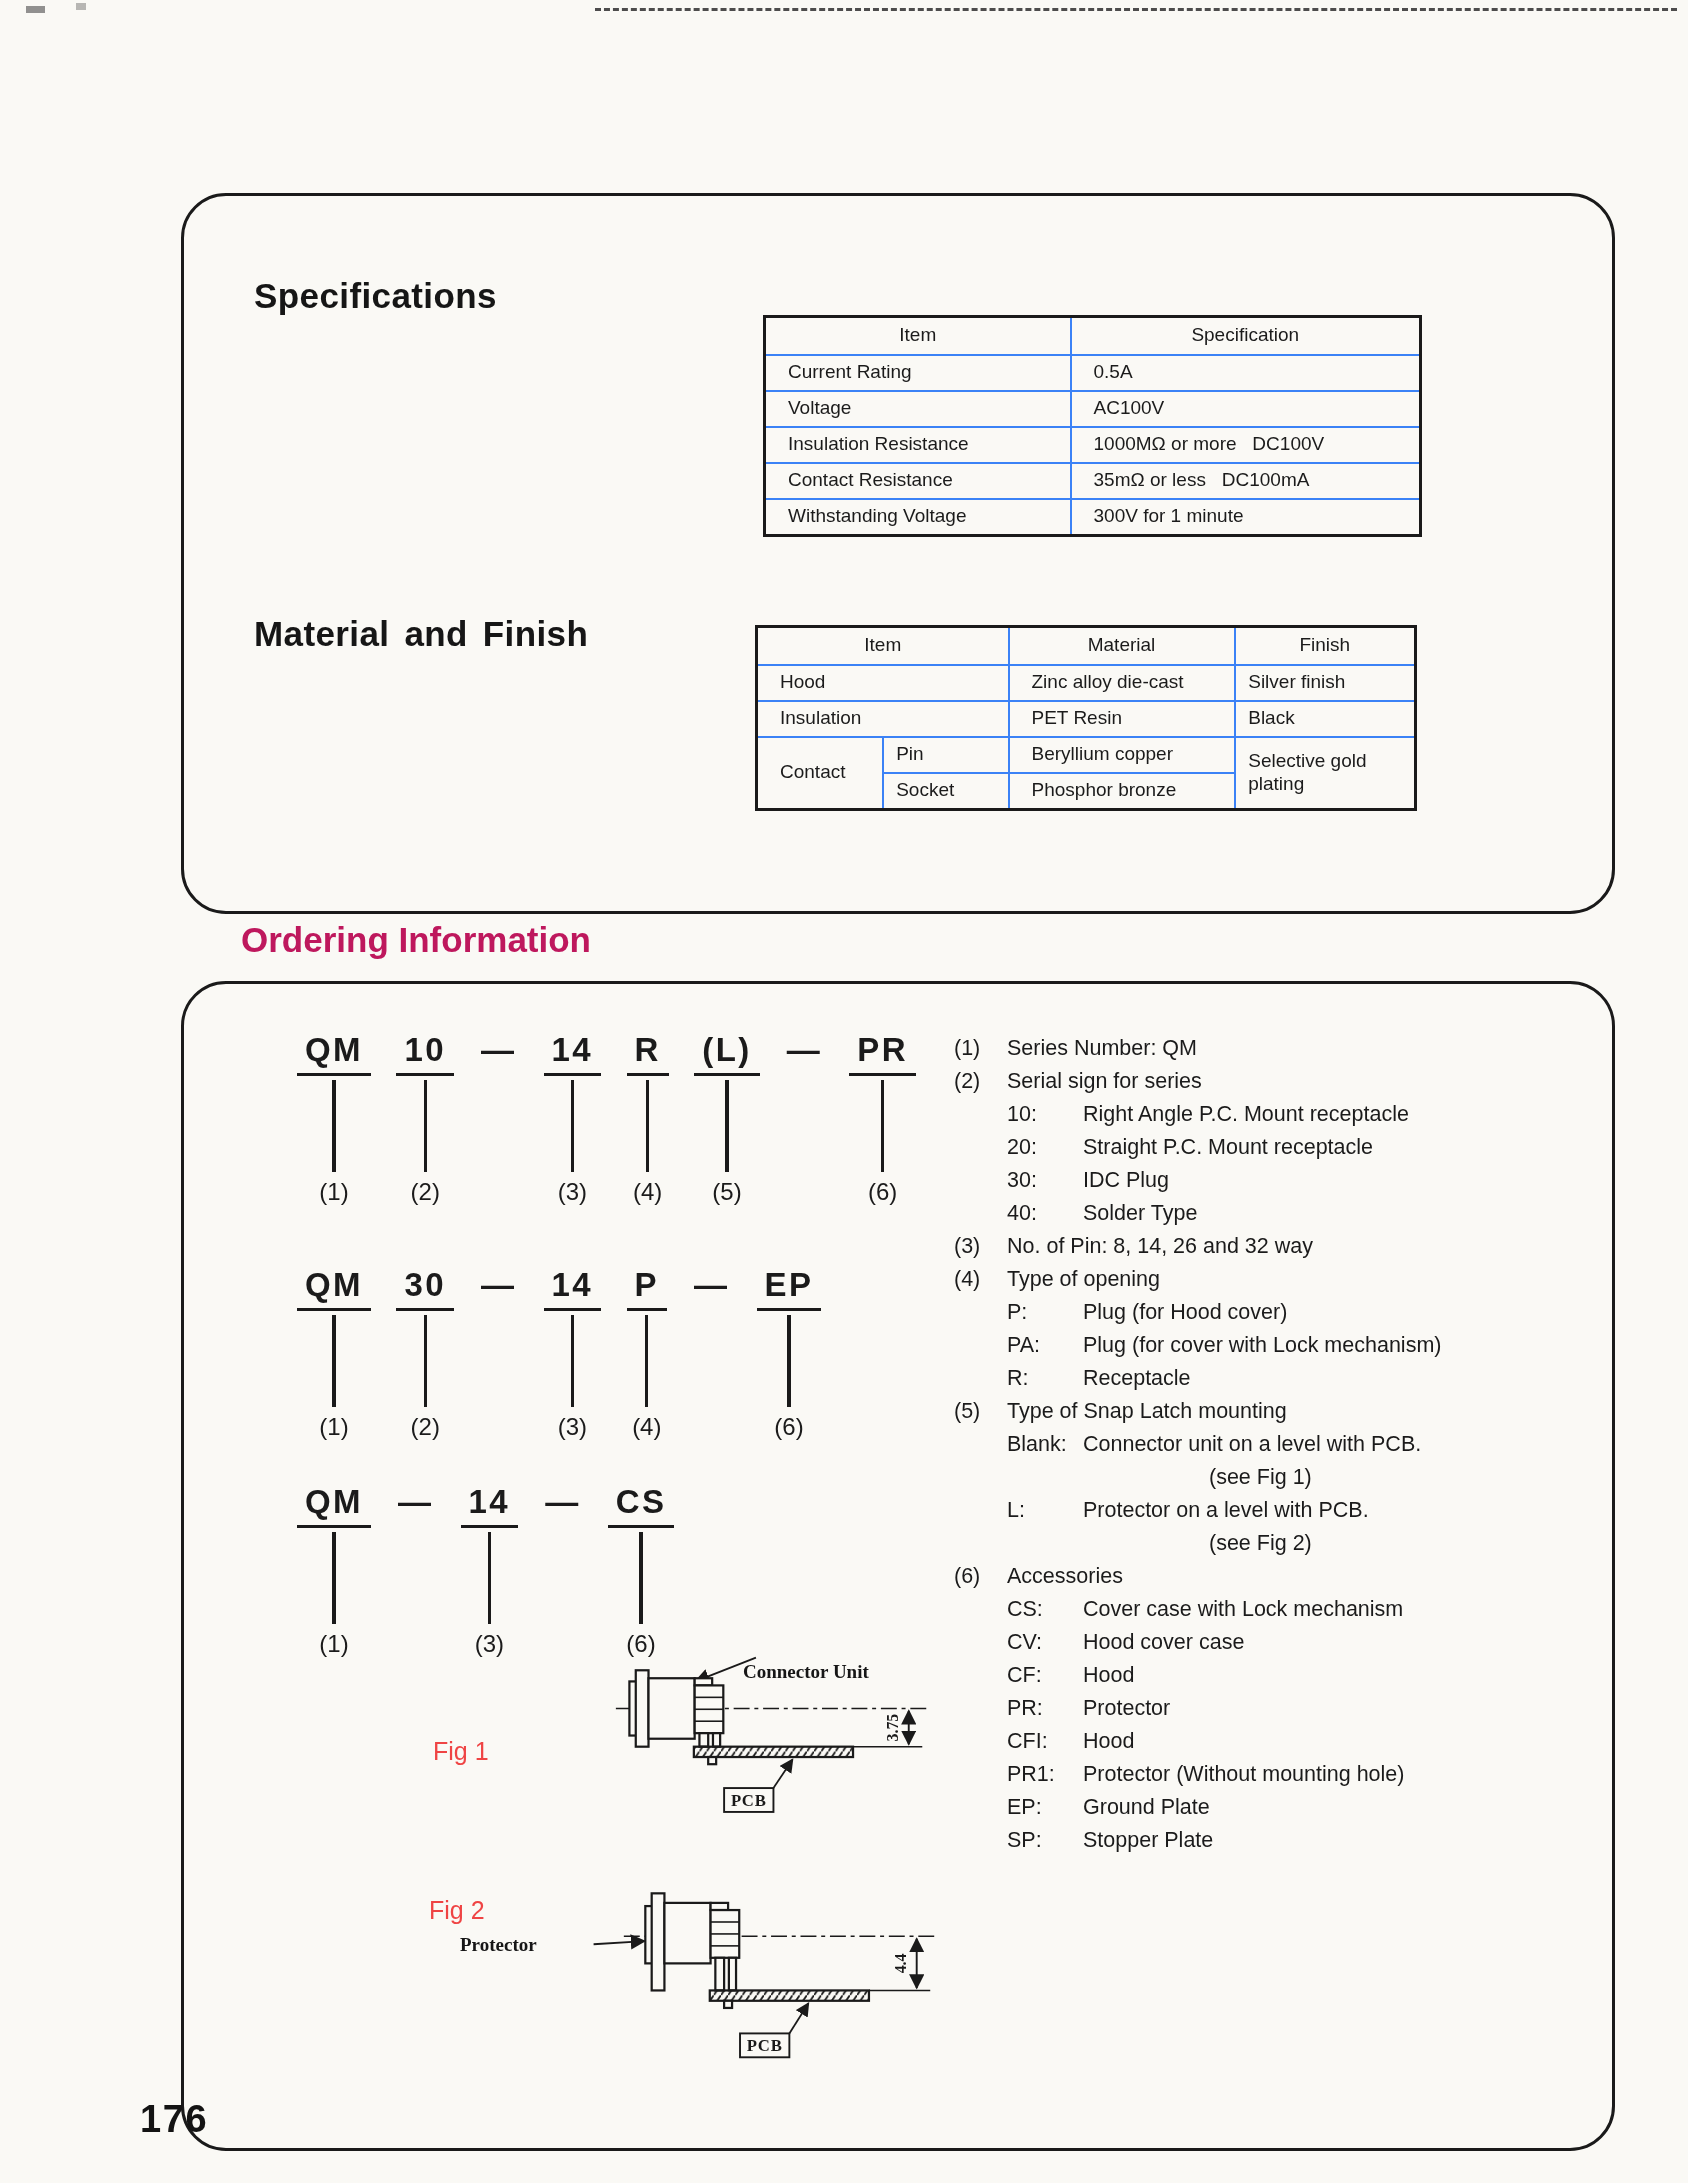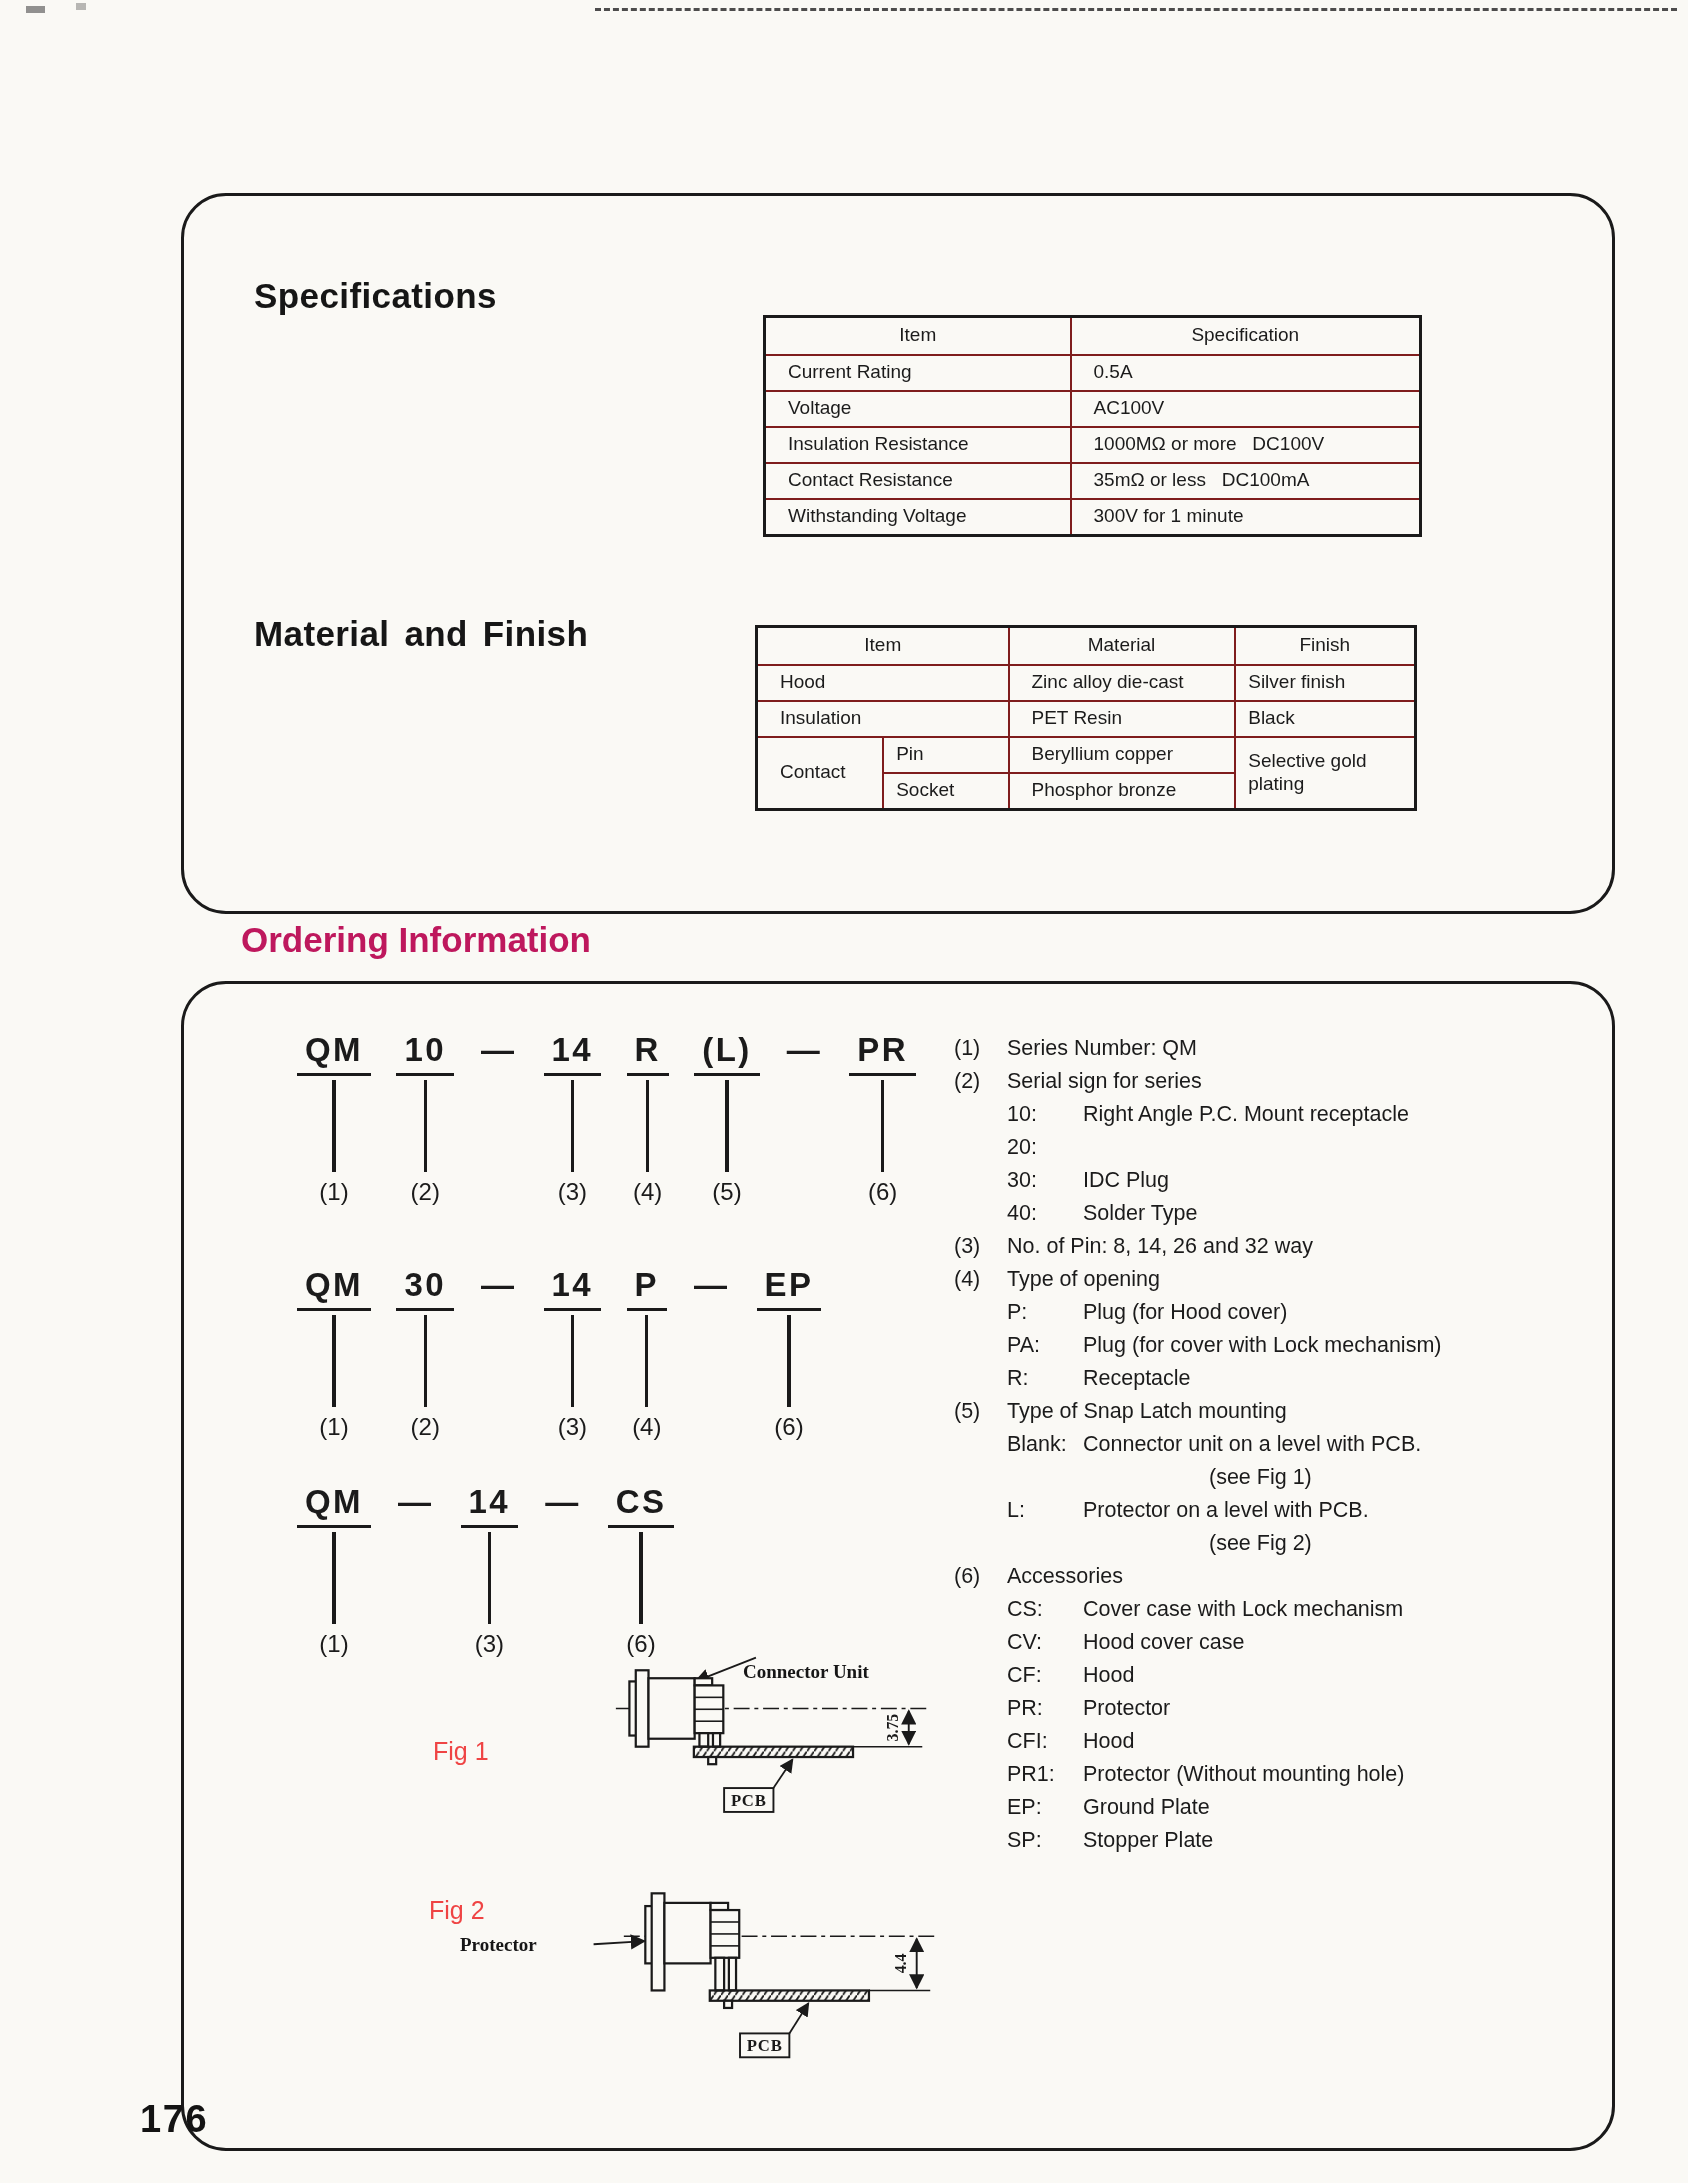--- a/index.html
+++ b/index.html
@@ -23,21 +23,21 @@
   #spec-box{left:181px;top:193px;width:1428px;height:715px;}
   #order-box{left:181px;top:981px;width:1428px;height:1164px;}
 
   .sec-title{position:absolute;margin:0;font-size:35px;font-weight:bold;letter-spacing:0.4px;color:#161616;}
   #spec-title{left:70px;top:80px;}
   #material-title{left:70px;top:418px;word-spacing:4.8px;text-align:right;}
   #ordering-title{position:absolute;left:241px;top:920px;margin:0;font-size:35px;font-weight:bold;color:#be185d;}
 
   
   table{border-collapse:collapse;position:absolute;table-layout:fixed;background:#faf9f5;}
-  th,td{border:2px solid #7f1d1d;font-size:19px;font-weight:normal;padding:5.6px 8px 5.6px 22px;text-align:left;vertical-align:middle;line-height:1.2;}
+  th,td{border:2px solid #3b82f6;font-size:19px;font-weight:normal;padding:5.6px 8px 5.6px 22px;text-align:left;vertical-align:middle;line-height:1.2;}
   th{text-align:center;padding:6.4px 4.8px;}
   #spec-table{left:579px;top:119px;width:657px;border:3.2px solid #1a1a1a;}
   #spec-table td.val{white-space:pre-wrap;}
   #mat-table{left:571px;top:429px;width:659px;border:3.2px solid #1a1a1a;}
   #mat-table td.sub-cell{padding-left:12.7px;}
   #mat-table td.fin{padding-left:12.7px;}
 
   
   .code{position:absolute;display:flex;align-items:flex-start;gap:25.5px;}
   #code-0{left:113px;top:48px;}
@@ -276,20 +276,21 @@
       <div class="note-row">
         <span class="note-num">(2)</span>
         <span class="note-text">Serial sign for series</span>
       </div>
       <div class="sub">
         <span class="sub-key">10:</span>
         <span class="sub-text">Right Angle P.C. Mount receptacle</span>
       </div>
       <div class="sub">
         <span class="sub-key">20:</span>
+        <span class="sub-text">Straight P.C. Mount receptacle</span>
       </div>
       <div class="sub">
         <span class="sub-key">30:</span>
         <span class="sub-text">IDC Plug</span>
       </div>
       <div class="sub">
         <span class="sub-key">40:</span>
         <span class="sub-text">Solder Type</span>
       </div>
 

